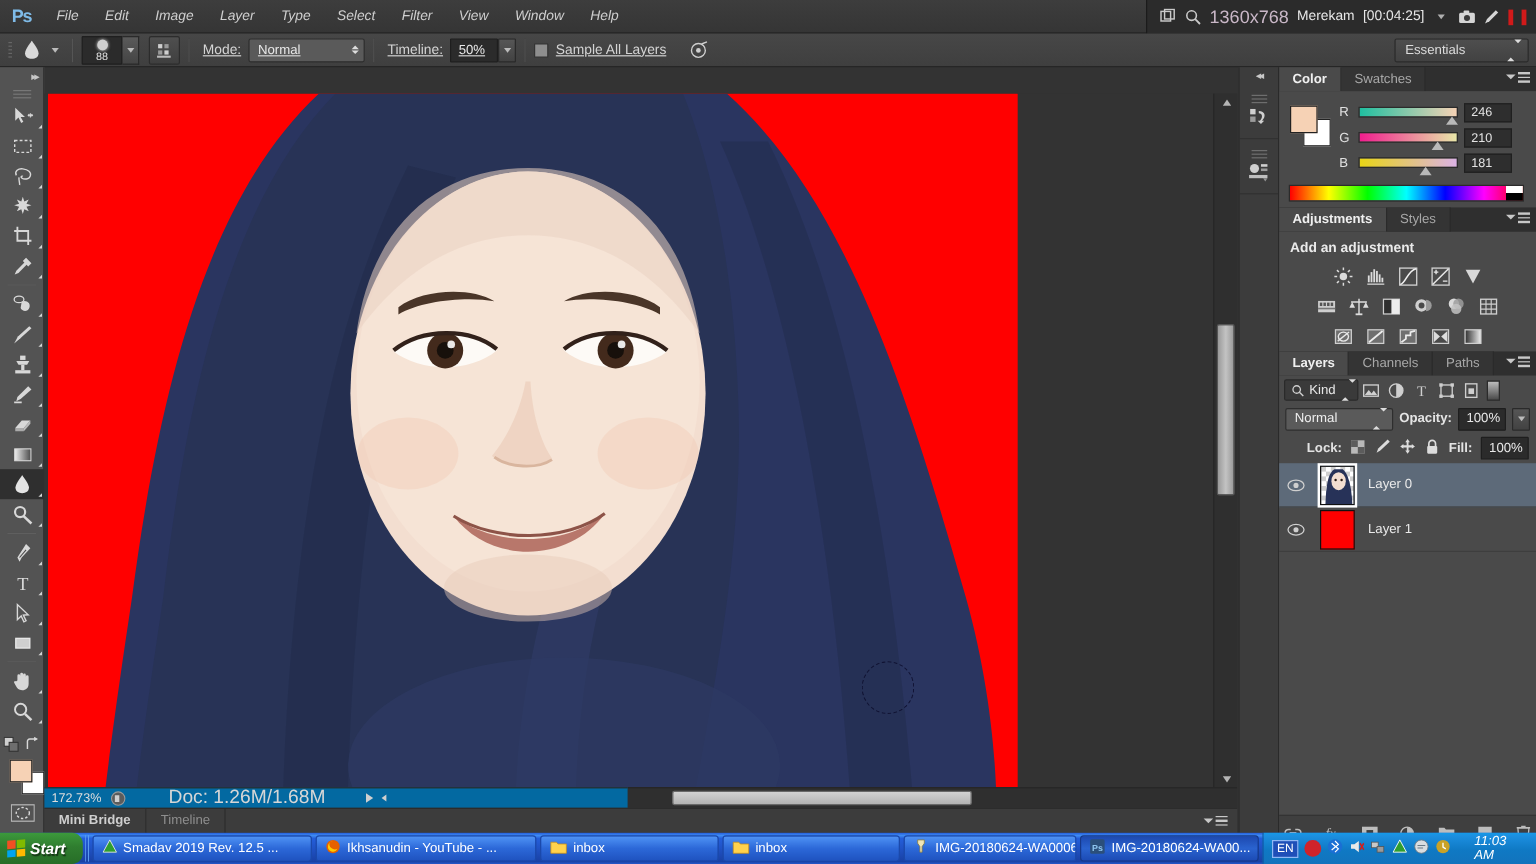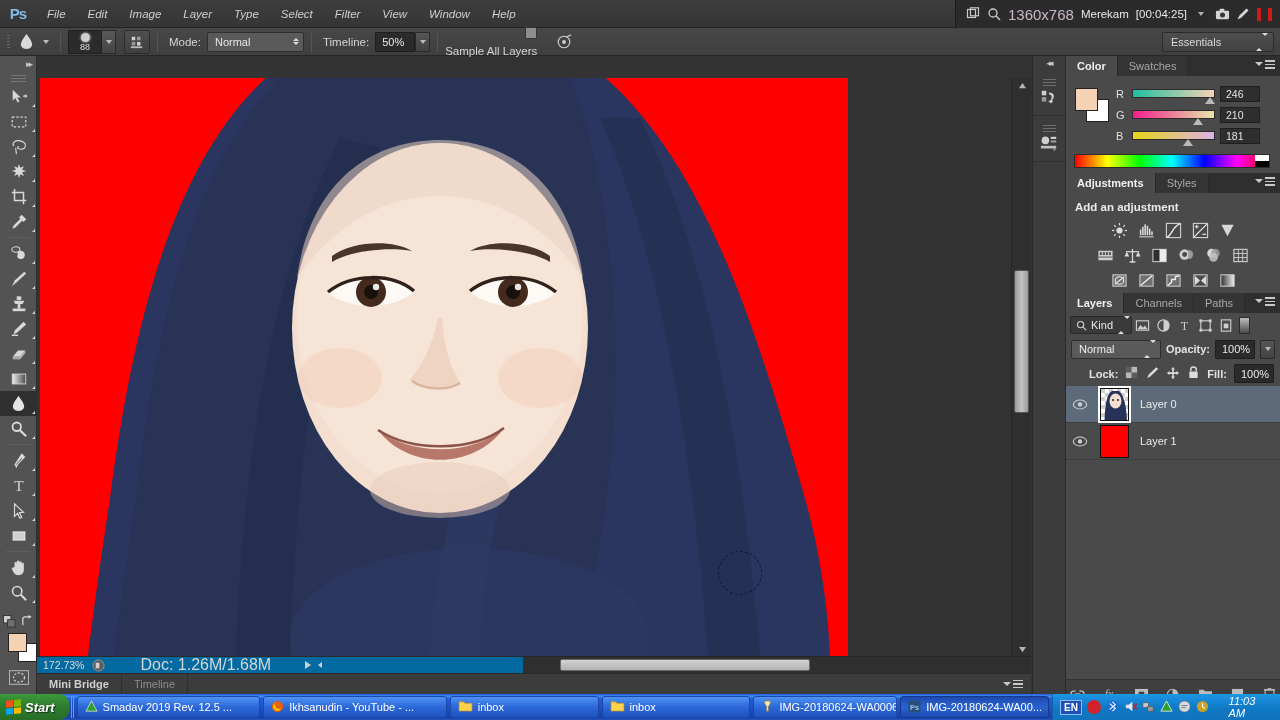--- a/index.html
+++ b/index.html
@@ -39,21 +39,21 @@
   .rec-res { color:#c9b7c7; font-size:15px; }
   .rec-time { color:#e8e8e8; font-size:11.5px; }
   .rec-ic { width:14px; height:14px; display:inline-block; opacity:.92; }
   .rec-bar { width:4px; height:13px; background:#d11a1a; display:inline-block; }
 
   
   .optionsbar {
     position:absolute; left:0; top:28px; width:1280px; height:28px;
     background: linear-gradient(#474747,#3f3f3f);
     border-bottom:1px solid #262626; display:flex; align-items:center;
-    padding-left:4px; gap:0px;
+    padding-left:4px; gap:0px;text-decoration:underline;
   }
   .grip { width:9px; height:20px; display:flex; flex-direction:column; justify-content:center; gap:2px; padding:0 3px; }
   .grip i { display:block; height:1px; background:#666; }
   .opt-tool-icon {
     width:26px; height:22px; display:flex; align-items:center; justify-content:center;
   }
   .tri-down { width:0;height:0;border-left:3.5px solid transparent;border-right:3.5px solid transparent;border-top:4px solid #bbb; }
   .vsep { width:1px; height:20px; background:#2e2e2e; margin:0 7px; border-right:1px solid #555; }
   .brush-preview {
     width:34px;height:24px;background:#2b2b2b;border:1px solid #1f1f1f;
@@ -293,21 +293,21 @@
     background: linear-gradient(#4f93f5,#2c68d8 50%,#1f53c0);
     border:1px solid #1b49ab; border-radius:3px; color:#fff; font-size:11px;
     overflow:hidden; white-space:nowrap;
   }
   .task-btn.active { background: linear-gradient(#1d49b0,#2a63cf 50%,#1c4bb5); border-color:#16398a; }
   .tray {
     margin-left:auto; height:26px; display:flex; align-items:center; gap:5px; padding:0 7px;
     background: linear-gradient(#159ae8 0%, #1c8fe0 10%, #0f79c4 55%, #1273bd 100%);
     border-left:1px solid #0d63a8;
   }
-  .lang-box { background:#1f4fb8; border:1px solid #8fb8f5; color:#fff; font-size:10px; padding:1px 3px;font-weight:bold; }
+  .lang-box { background:#1f4fb8; border:1px solid #8fb8f5; color:#fff; font-size:10px; padding:1px 3px; }
   .tray-clock { color:#fff; font-size:11px; margin-left:15px;font-style:italic; }
   .tray-ic { width:14px;height:14px; border-radius:50%; display:inline-block; }
 </style>
 </head>
 <body>
 
 <div id="app">
 
   <div class="menubar">
     <div class="ps-logo">Ps</div>
@@ -414,21 +414,21 @@
     <div class="vsep"></div>
     <span class="opt-label">Timeline:</span>
     <div style="display:flex;align-items:center;">
       <div class="numbox" style="width:40px">50%</div>
       <div class="numbox-arrow">
           <span class="tri-down"></span>
         </div>
     </div>
 
     <div class="vsep"></div>
-    <div style="display:flex;align-items:flex-end;gap:6px;flex-direction:column;">
+    <div style="display:flex;align-items:flex-start;gap:6px;">
       <span class="chk"></span>
       <span class="opt-label" style="margin:0">Sample All Layers</span>
     </div>
 
     <div style="width:14px"></div>
     <div class="opt-tool-icon">
       <svg viewBox="0 0 18 18" width="16" height="16">
           <circle cx="9" cy="9" r="6.5" fill="none" stroke="#cfcfcf" stroke-width="1.3"></circle>
           <circle cx="9" cy="9" r="2.2" fill="#cfcfcf"></circle>
           <line x1="12" y1="3" x2="17" y2="1" stroke="#cfcfcf" stroke-width="1.3"></line>

